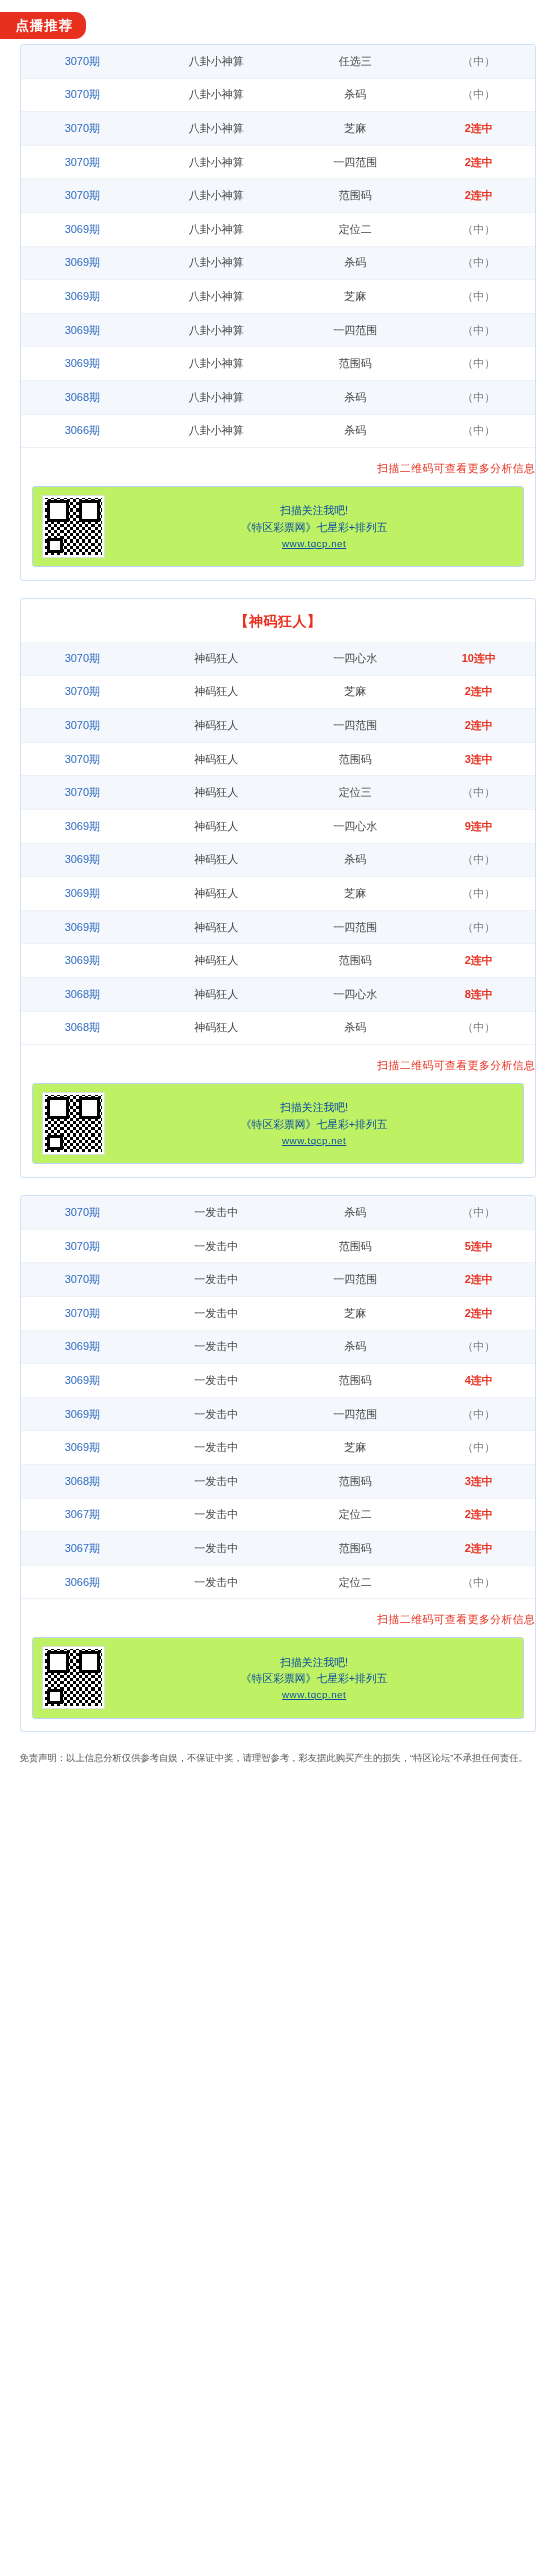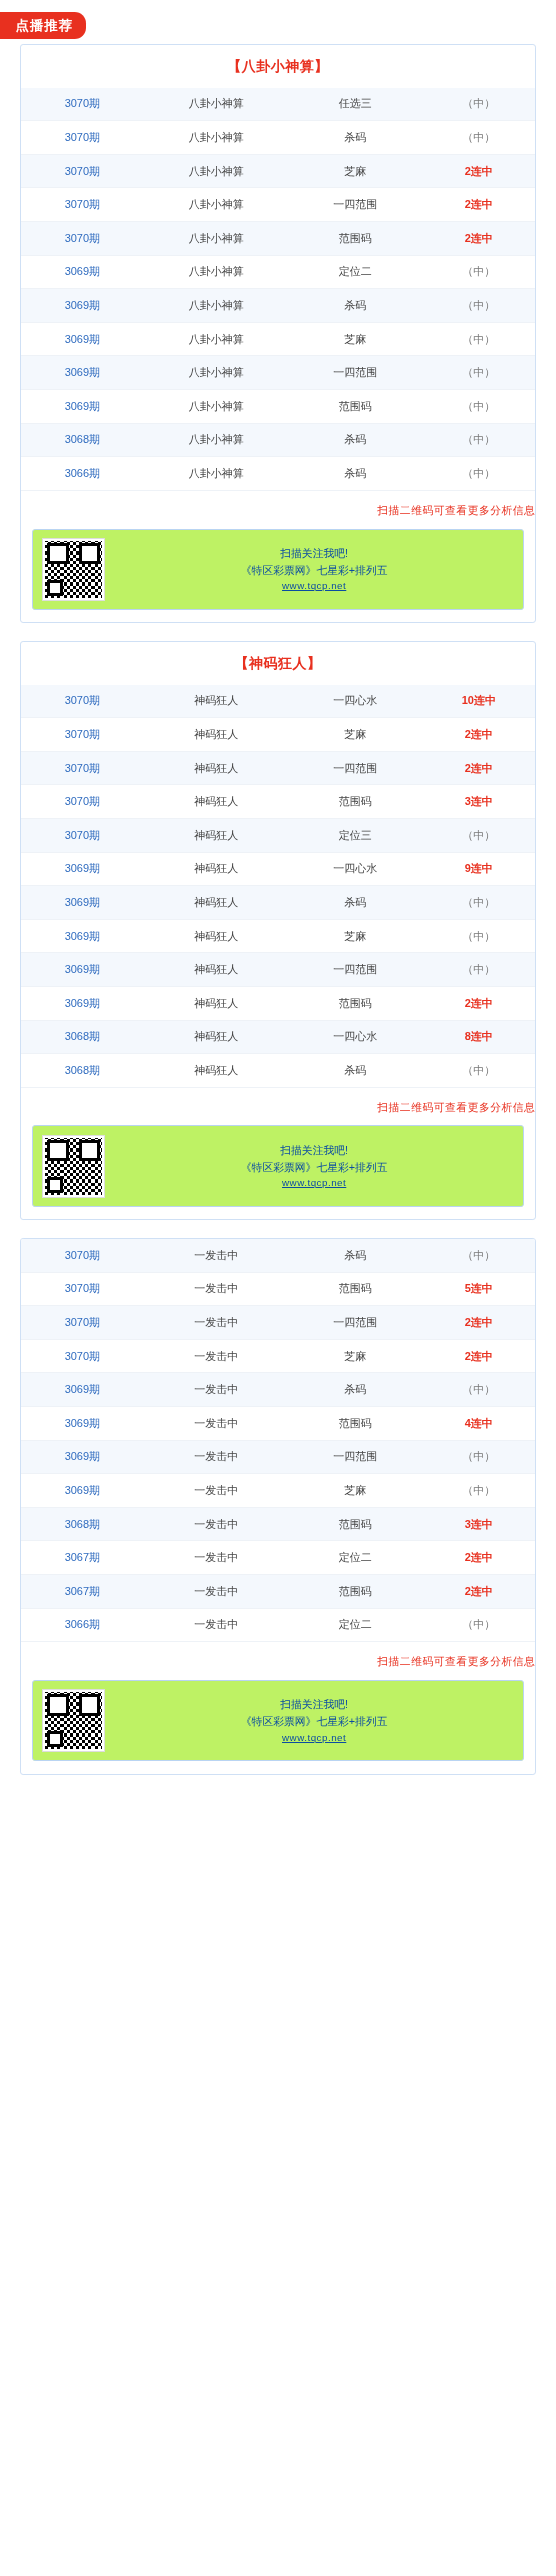--- a/index.html
+++ b/index.html
@@ -134,21 +134,20 @@
 <body>
 
 <div class="page">
 
   <div class="ribbon">
     <div class="ribbon-tag">点播推荐</div>
   </div>
 
   <div id="sections">
       <div class="card">
-        <div class="card-title">【八卦小神算】</div>
         <table class="tbl">
           <tbody>
             <tr class="odd">
               <td class="c-period">3070期</td>
               <td class="c-name">八卦小神算</td>
               <td class="c-type">任选三</td>
               <td class="c-result res-gray">（中）</td>
             </tr>
             <tr class="even">
               <td class="c-period">3070期</td>
@@ -404,14 +403,15 @@
           </div>
           <div class="qr-text">
             <div class="l1">扫描关注我吧!</div>
             <div class="l2">《特区彩票网》七星彩+排列五</div>
             <div class="l3">www.tqcp.net</div>
           </div>
         </div>
       </div>
     </div>
 
+  <div class="disclaimer">免责声明：以上信息分析仅供参考自娱，不保证中奖，请理智参考，彩友据此购买产生的损失，“特区论坛”不承担任何责任。</div>
 </div>
 
 
 </body></html>

